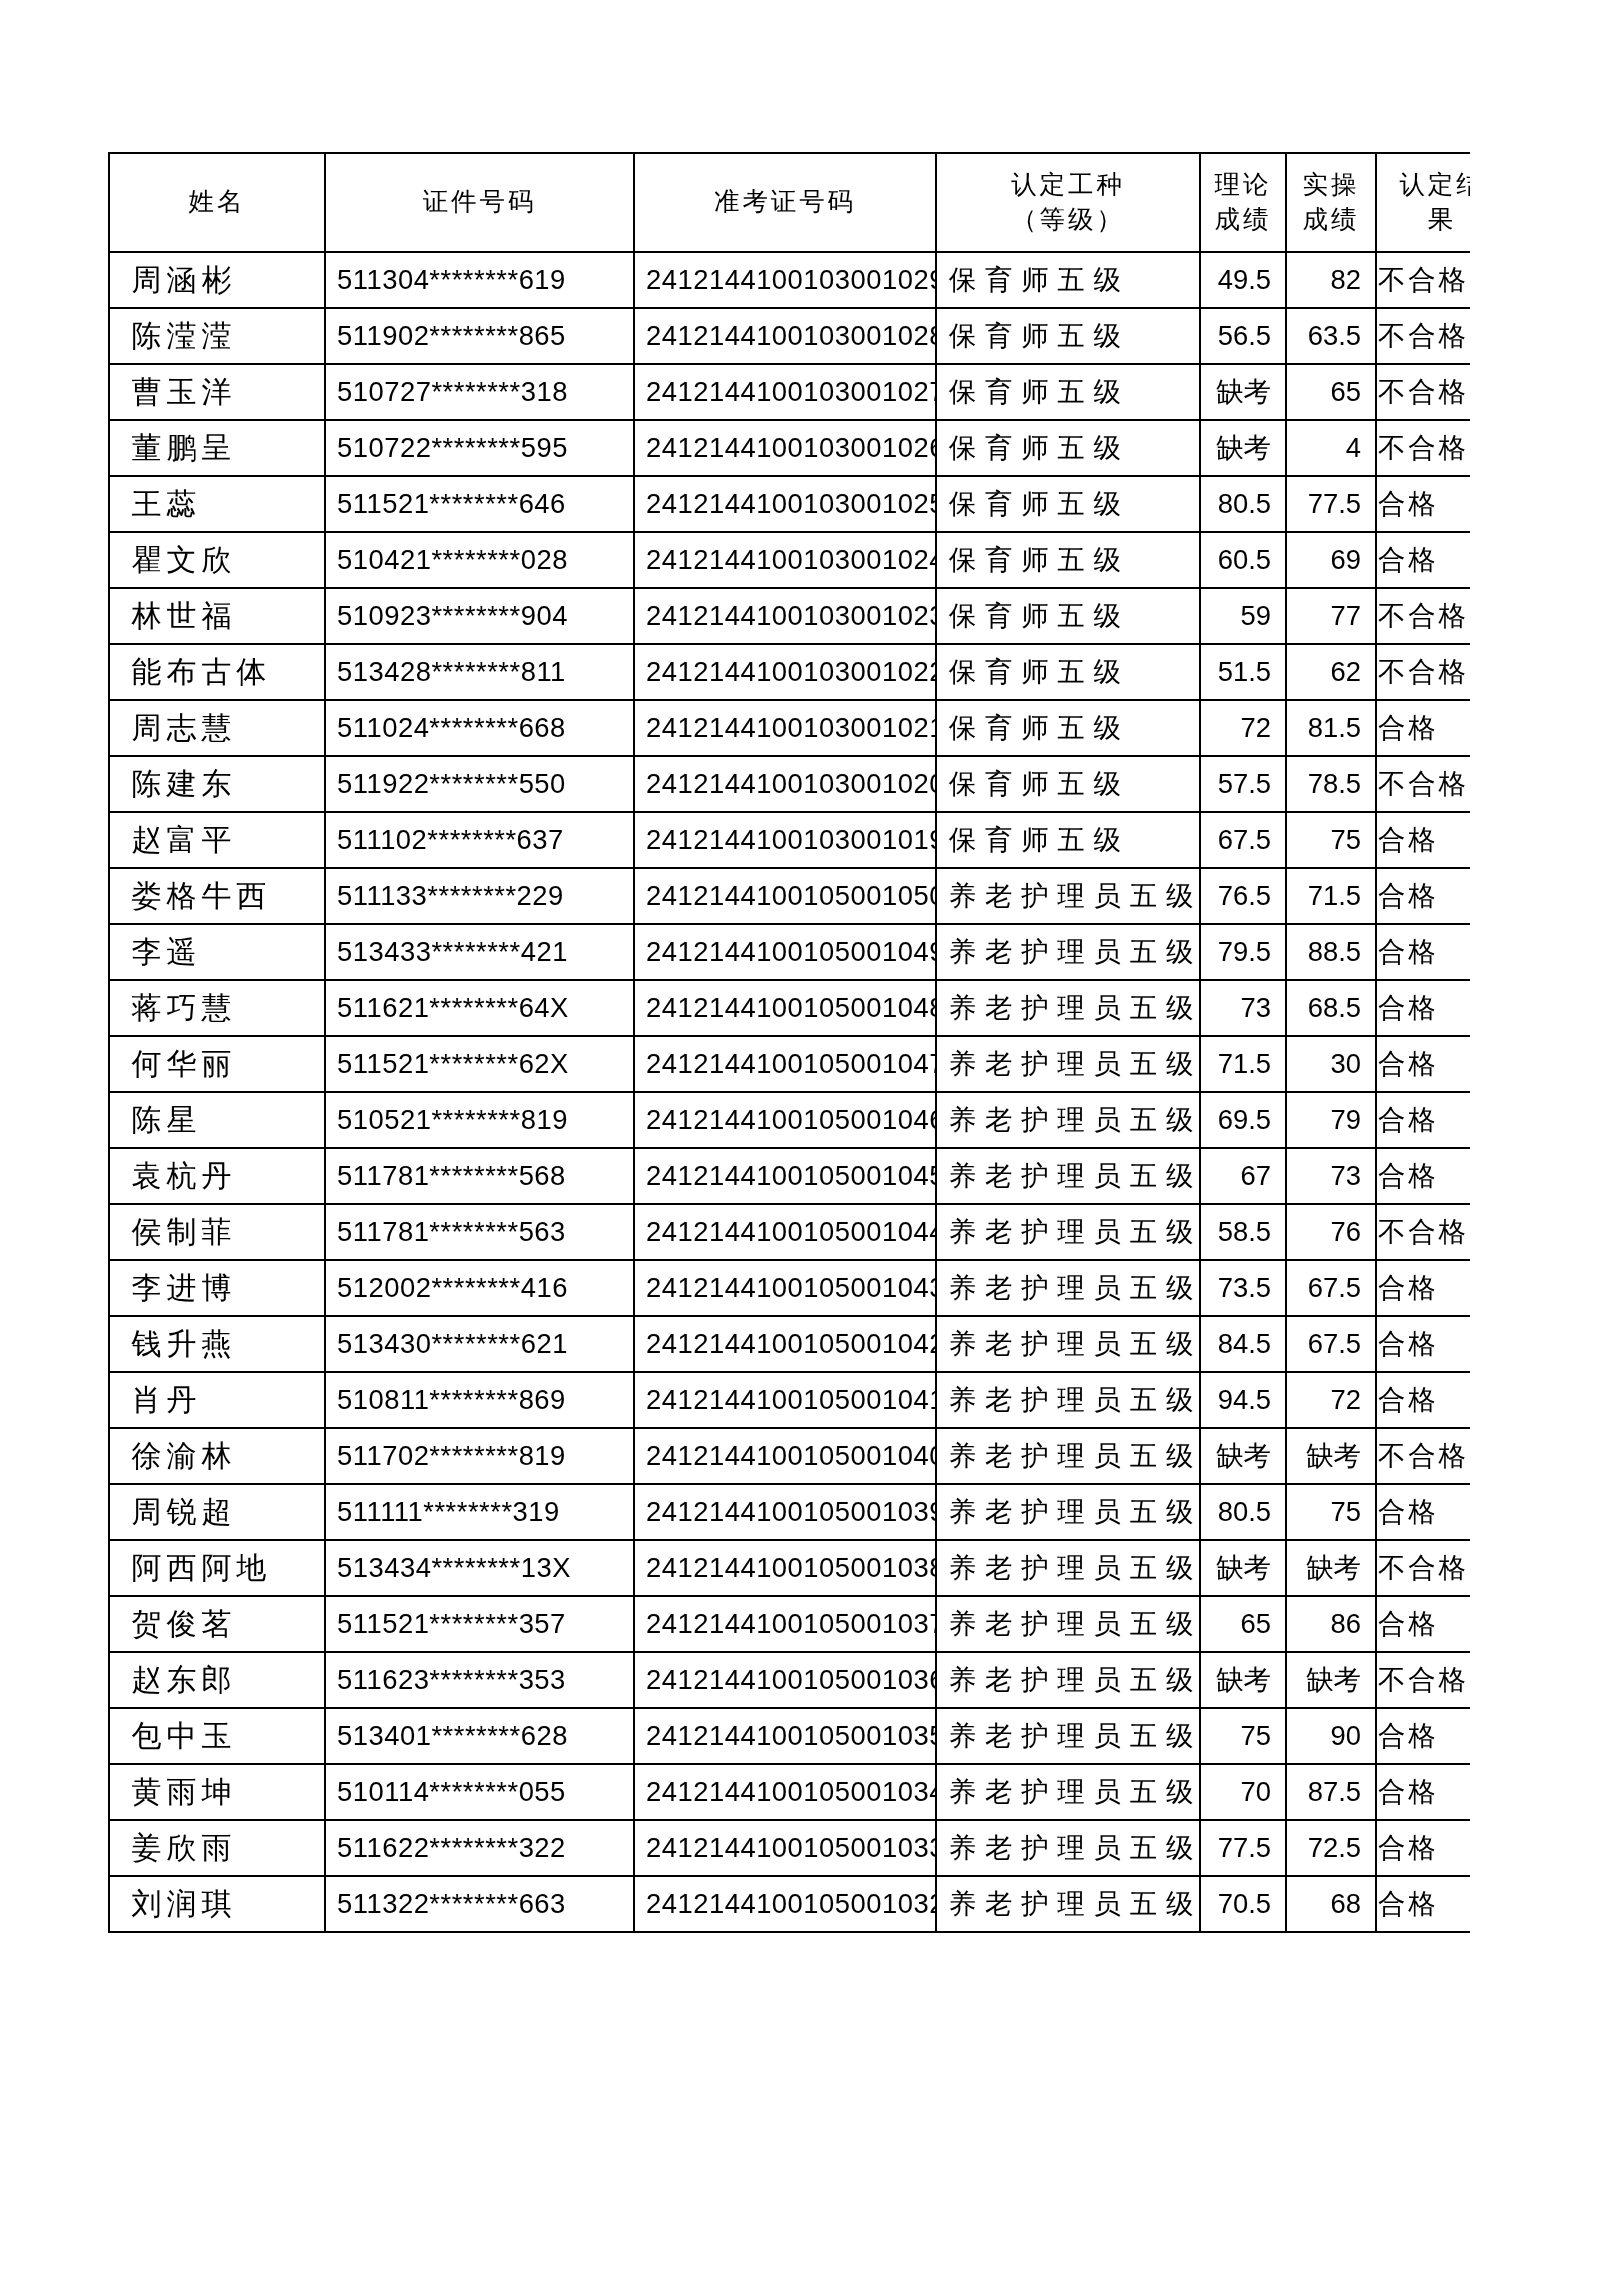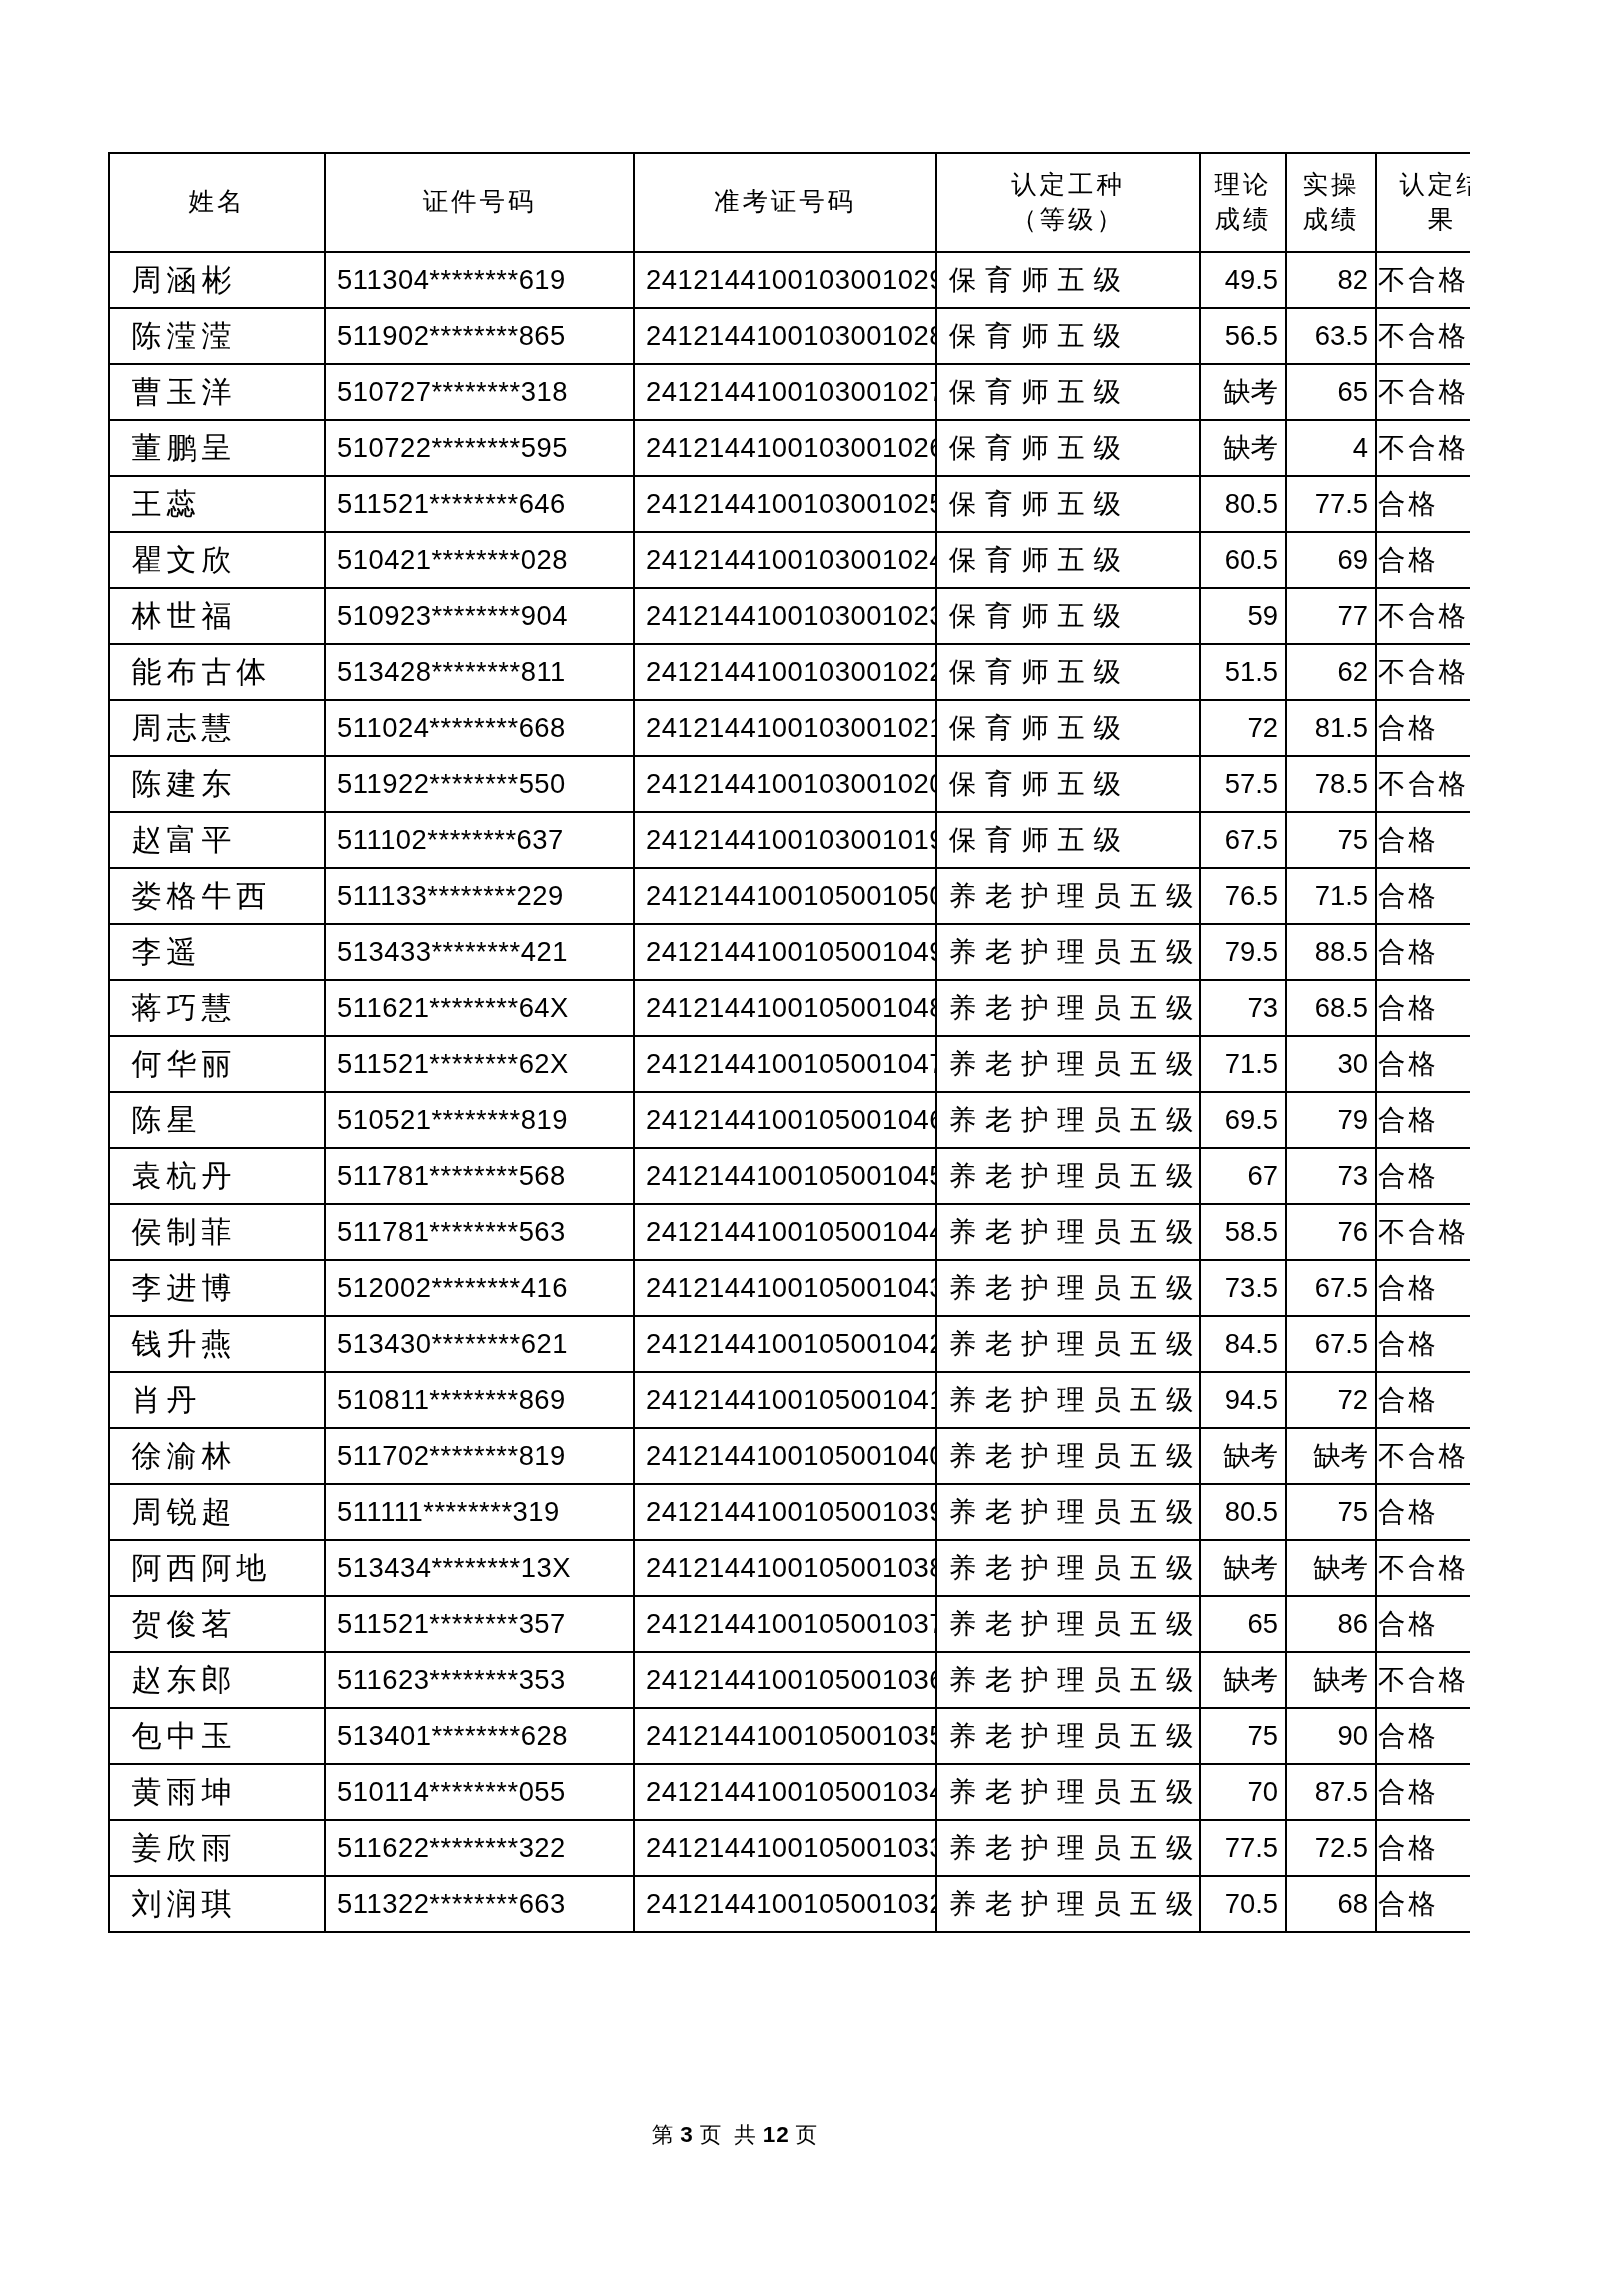--- a/index.html
+++ b/index.html
@@ -44,21 +44,21 @@
     font-family: "Liberation Sans", "DejaVu Sans", sans-serif;
     font-size: 27.4px;
     padding-left: 11px;
     letter-spacing: 0.5px;
   }
   .c-occ   { font-size: 27.4px; padding-left: 11.8px; letter-spacing: 8.8px; }
   .c-score {
     font-family: "Liberation Sans", "DejaVu Sans", sans-serif;
     font-size: 27.4px;
     text-align: right;
-    padding-right: 7px;
+    padding-right: 14px;
   }
   .c-result { font-size: 27.4px; text-align: left; letter-spacing: 2.9px; }
   .footer {
     position: absolute;
     top: 2120px;
     left: 0;
     width: 100%;
     text-align: center;
     font-size: 21.6px;
     letter-spacing: 1px;
@@ -413,18 +413,15 @@
       <td class="c-id">511322********663</td>
       <td class="c-exam">2412144100105001032</td>
       <td class="c-occ">养老护理员五级</td>
       <td class="c-score">70.5</td>
       <td class="c-score">68</td>
       <td class="c-result">合格</td>
     </tr>
   </tbody>
   </table>
 
-  <div class="footer">
-    <span>第</span><b>3</b><span>页</span><span class="gap">共</span><b>12</b><span>页</span>
-  </div>
 
 </div>
 
 
 </body></html>

